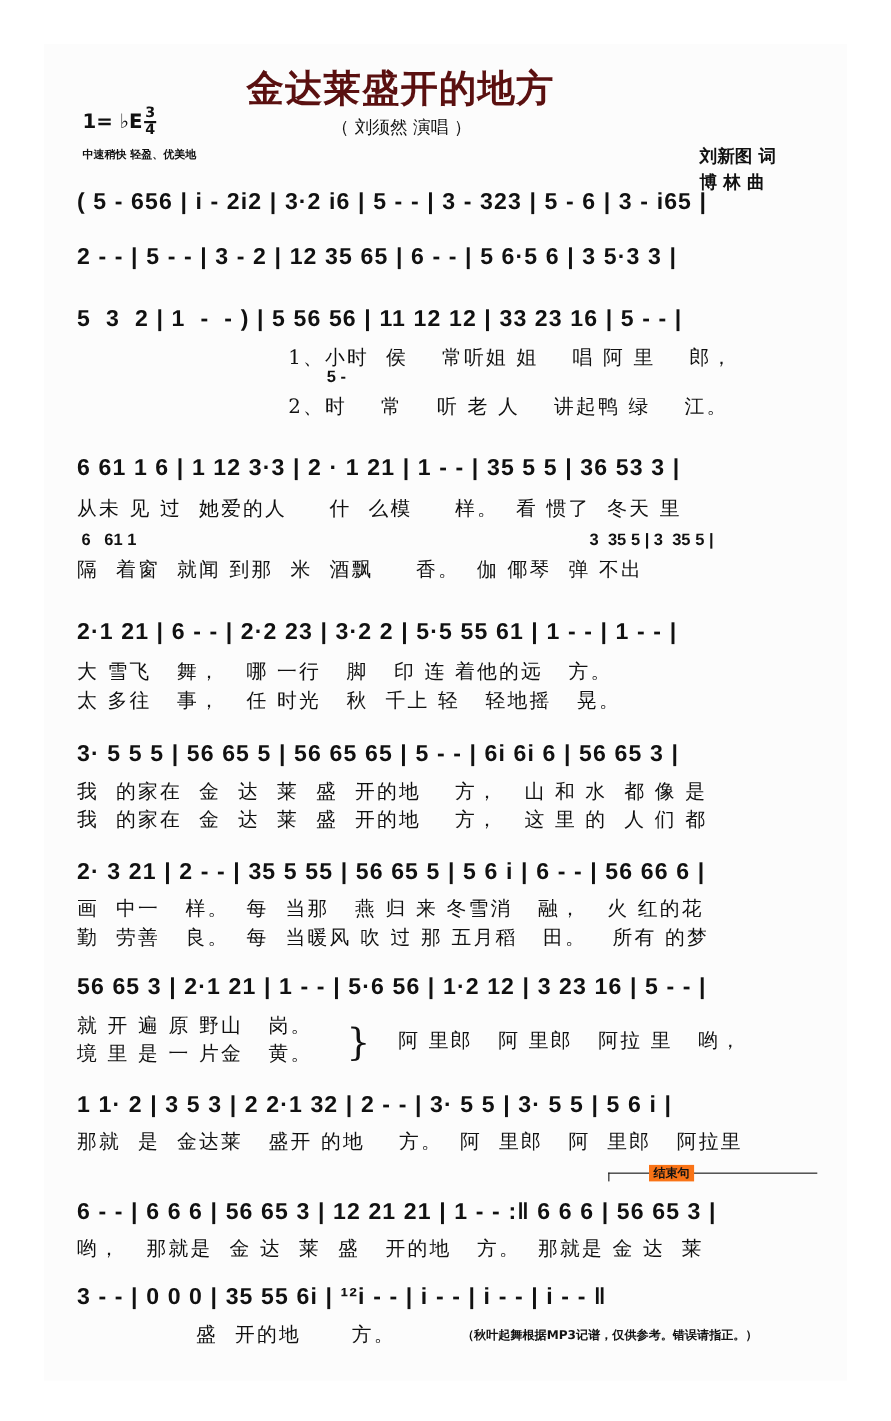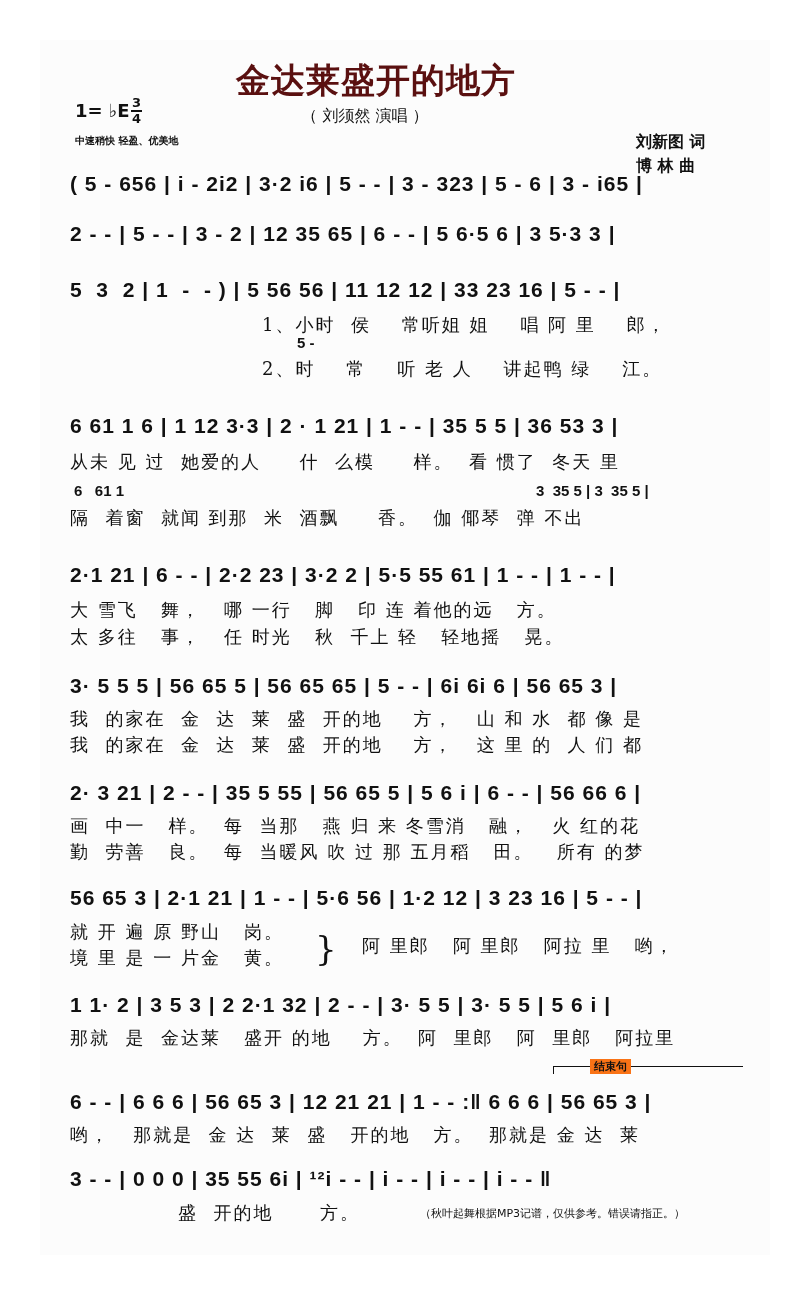--- a/index.html
+++ b/index.html
@@ -1,31 +1,31 @@
 <!DOCTYPE html>
 <html><head>
 <meta charset="utf-8">
 <style>
   html,body{margin:0;padding:0;background:#fff;}
   body{width:810px;height:1292px;position:relative;overflow:hidden;font-family:"DejaVu Sans","Liberation Sans",sans-serif;color:#111;}
   .page{position:absolute;left:40px;top:40px;width:730px;height:1215px;background:#fcfcfc;}
-  .title{position:absolute;left:0;width:728px;top:58px;text-align:center;font-size:34px;font-weight:bold;color:#5a1010;letter-spacing:1px;font-family:"DejaVu Sans",sans-serif;margin-left:12px;}
+  .title{position:absolute;left:0;width:728px;top:58px;text-align:center;font-size:34px;font-weight:bold;color:#5a1010;letter-spacing:1px;font-family:"DejaVu Sans",sans-serif;}
   .singer{position:absolute;left:0;width:730px;top:106px;text-align:center;font-size:16px;font-weight:normal;}
   .key{position:absolute;left:75px;top:100px;font-size:18px;font-weight:bold;}
   .timesig{position:absolute;left:131px;top:96px;font-size:13px;font-weight:bold;line-height:14px;text-align:center;}
   .timesig .num{border-bottom:2px solid #111;padding:0 1px;}
   .tempo{position:absolute;left:75px;top:134px;font-size:10px;font-weight:bold;}
   .credits{position:absolute;left:636px;top:98px;font-size:16px;font-weight:bold;line-height:24px;margin-top:32px;}
   .row{position:absolute;left:70px;width:680px;font-family:"Liberation Sans","DejaVu Sans",sans-serif;font-weight:bold;font-size:21px;white-space:pre;letter-spacing:1px;}
   .lyric{position:absolute;left:70px;width:680px;font-family:"DejaVu Serif","Liberation Serif",serif;font-size:18px;white-space:pre;letter-spacing:2px;}
   .note-sm{position:absolute;font-family:"Liberation Sans",sans-serif;font-weight:bold;font-size:15px;white-space:pre;}
   .marker{position:absolute;left:553px;top:1066px;width:190px;border-top:1.5px solid #111;}
   .marker-label{position:absolute;left:590px;top:1059px;background:#f97316;padding:0 4px;font-size:11px;font-weight:bold;}
   .marker-tick{position:absolute;left:553px;top:1066px;height:8px;border-left:1.5px solid #111;}
-  .note{font-size:11px;font-weight:normal;letter-spacing:0;font-family:"DejaVu Sans",sans-serif;}
+  .note{font-size:11px;font-weight:bold;letter-spacing:0;font-family:"DejaVu Sans",sans-serif;}
   .brace{position:absolute;left:315px;top:928px;font-size:34px;font-family:"DejaVu Serif",serif;}
 </style>
 </head>
 <body>
 
 <div class="page"></div>
 
 <div class="title">金达莱盛开的地方</div>
 <div class="singer">（ 刘须然  演唱 ）</div>
 <div class="key">1= ♭E</div>

